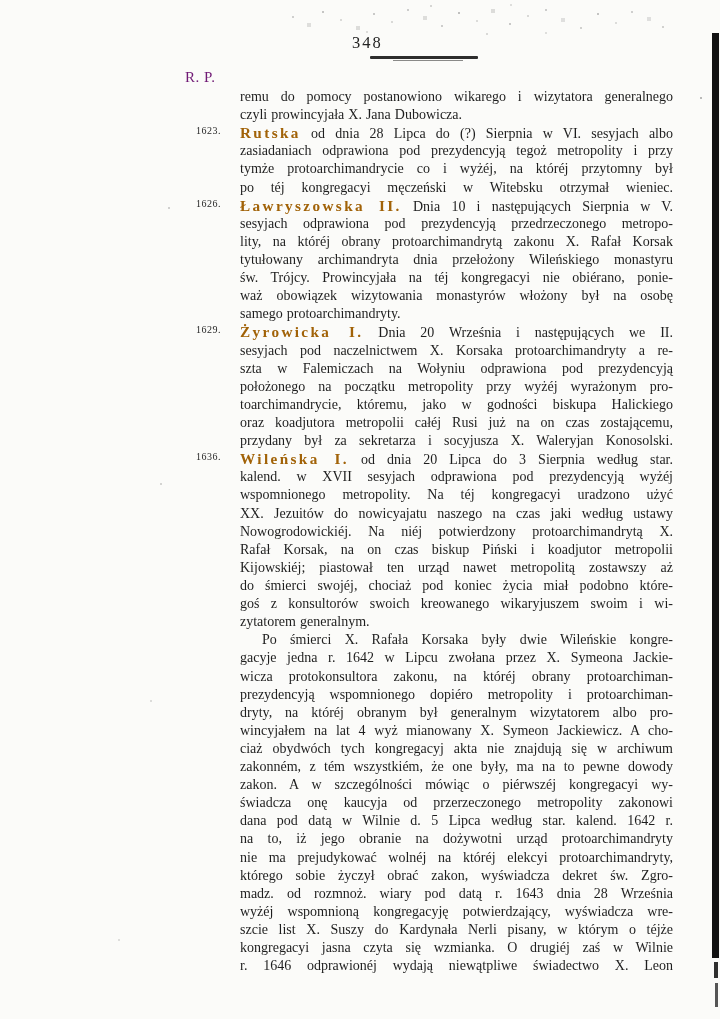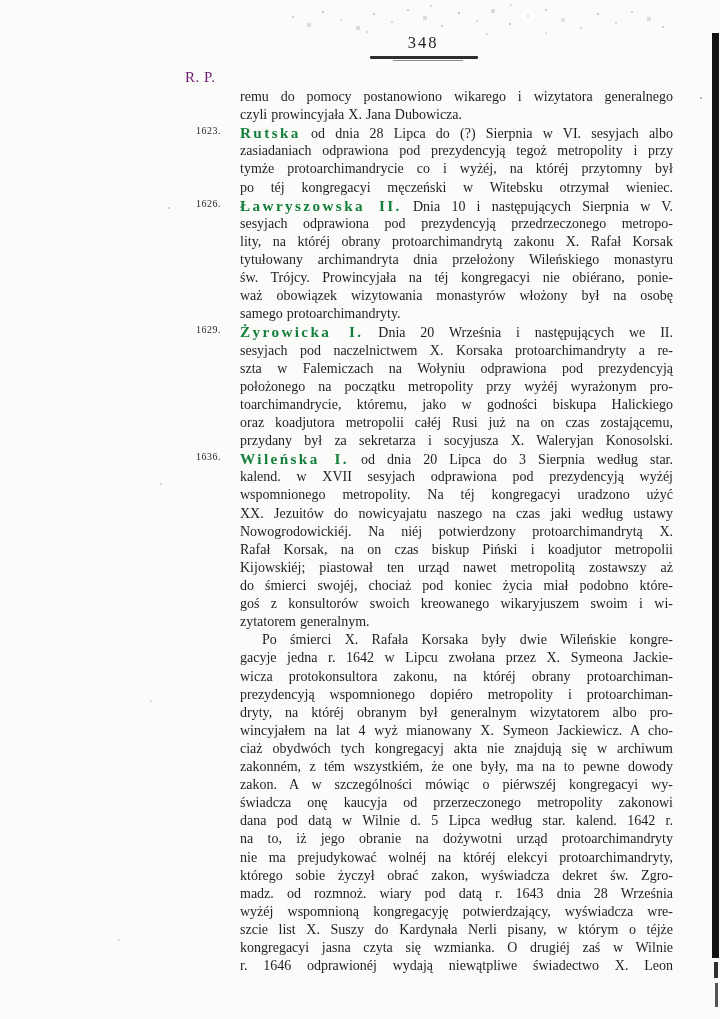--- a/index.html
+++ b/index.html
@@ -7,21 +7,21 @@
     width: 720px; height: 1019px;
     background: #fbfbf9;
     position: relative;
     overflow: hidden;
     font-family: "Liberation Serif", serif;
     color: #1e1e1e;
   }
   
   .pagenum-wrap {
     position: absolute; left: 352px; top: 33px; width: 142px;
-    text-align: center;
+    text-align: left;
   }
   .pagenum {
     font-size: 16.5px; letter-spacing: 2px; color: #242424;
     display: inline-block; padding-bottom: 1px;
   }
   .pagenum-rule {
     position: absolute; left: 370px; top: 56px; width: 108px; height: 3px;
     background: #2d2d2d; border-radius: 1px;
   }
   .pagenum-rule2 {
@@ -46,21 +46,21 @@
     font-size: 14px; line-height: 18.12px; height: 18.12px;
     text-align: justify; text-align-last: justify;
     word-spacing: .5px;
     white-space: normal; overflow: visible;
   }
   .line.endline { text-align-last: left; }
   .para.with-heading .line:first-child { text-indent: 31px; }
   .para.plain-indent .line:first-child { text-indent: 22px; }
   .phead {
     font-weight: bold; font-size: 15.2px; letter-spacing: 2.4px;
-    color: #15803d;
+    color: #a16207;
     margin-top: 28px;
   }
   
   .scan-bar {
     position: absolute; left: 712px; top: 33px; width: 7px; height: 925px;
     background: #121212;
   }
   .scan-bar-frag1 {
     position: absolute; left: 714px; top: 962px; width: 4px; height: 16px;
     background: #2f2f2f;

